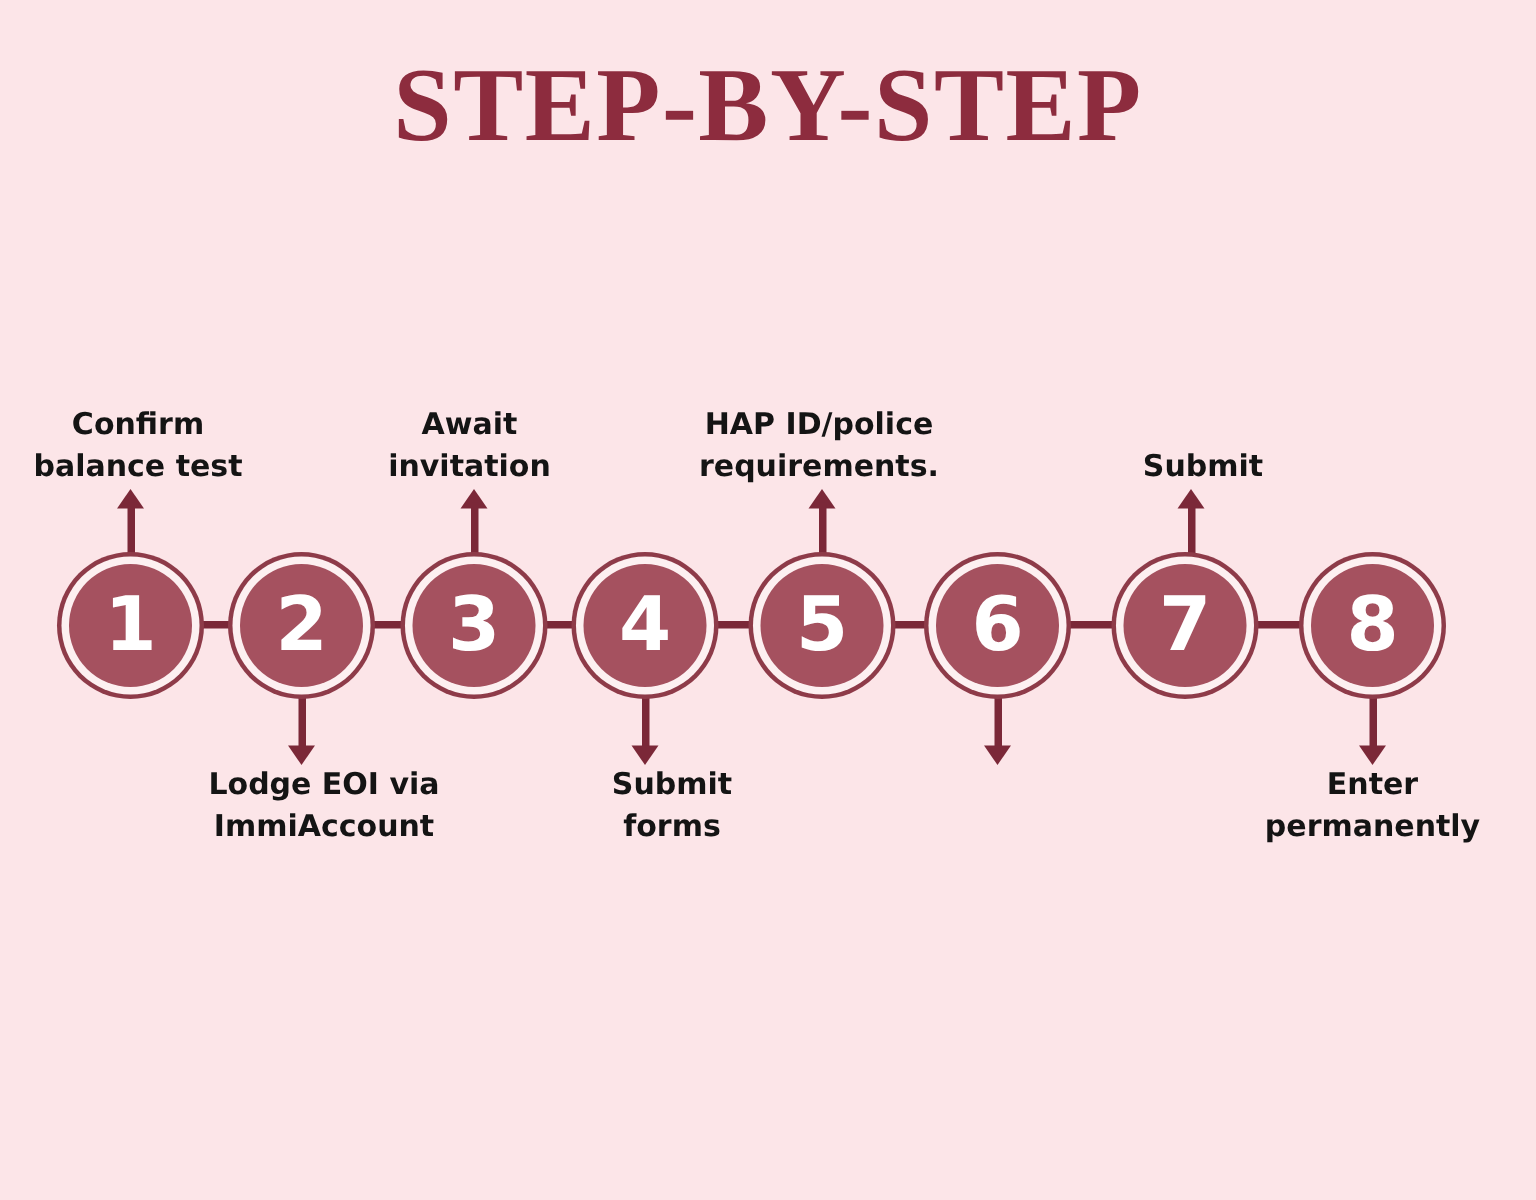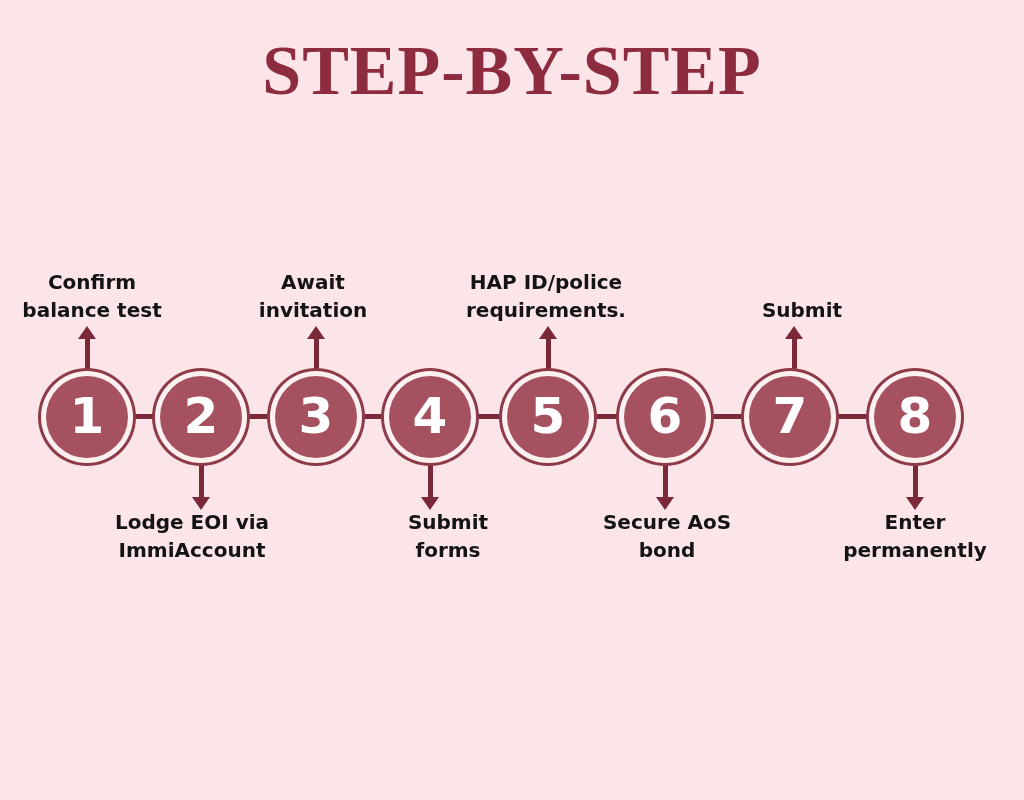--- a/index.html
+++ b/index.html
@@ -101,21 +101,21 @@
     white-space: pre-line;
     color: var(--label-text);
     font-weight: 700;
     font-size: 20px;
     line-height: 1.4;
     width: 260px;
     z-index: 1;
   }
   .label.above { bottom: 476px; }
   .label.below { top: 508px; }
-  .l1 { left: 92px; }  .l2 { left: 192px; } .l3 { left: 313px; } .l4 { left: 448px; }
+  .l1 { left: 92px; }  .l2 { left: 216px; } .l3 { left: 313px; } .l4 { left: 448px; }
   .l5 { left: 546px; text-align: center; } .l6 { left: 667px; } .l7 { left: 802px; } .l8 { left: 915px; }
 </style>
 </head>
 <body>
 
 <div class="stage">
 
   <h1 class="title">
     <span class="tl">STEP-BY-STEP</span>
   </h1>
@@ -183,19 +183,17 @@
   <div class="label above l1">Confirm
 balance test</div>
   <div class="label below l2">Lodge EOI via
 ImmiAccount</div>
   <div class="label below l4">Submit
 forms</div>
   <div class="label above l3">Await
 invitation</div>
   <div class="label above l5">HAP ID/police
 requirements.</div>
-  <div class="label below l6">Secure AoS
-bond</div>
   <div class="label above l7">Submit</div>
   <div class="label below l8">Enter
 permanently</div>
 
 </div>
 
 </body></html>

